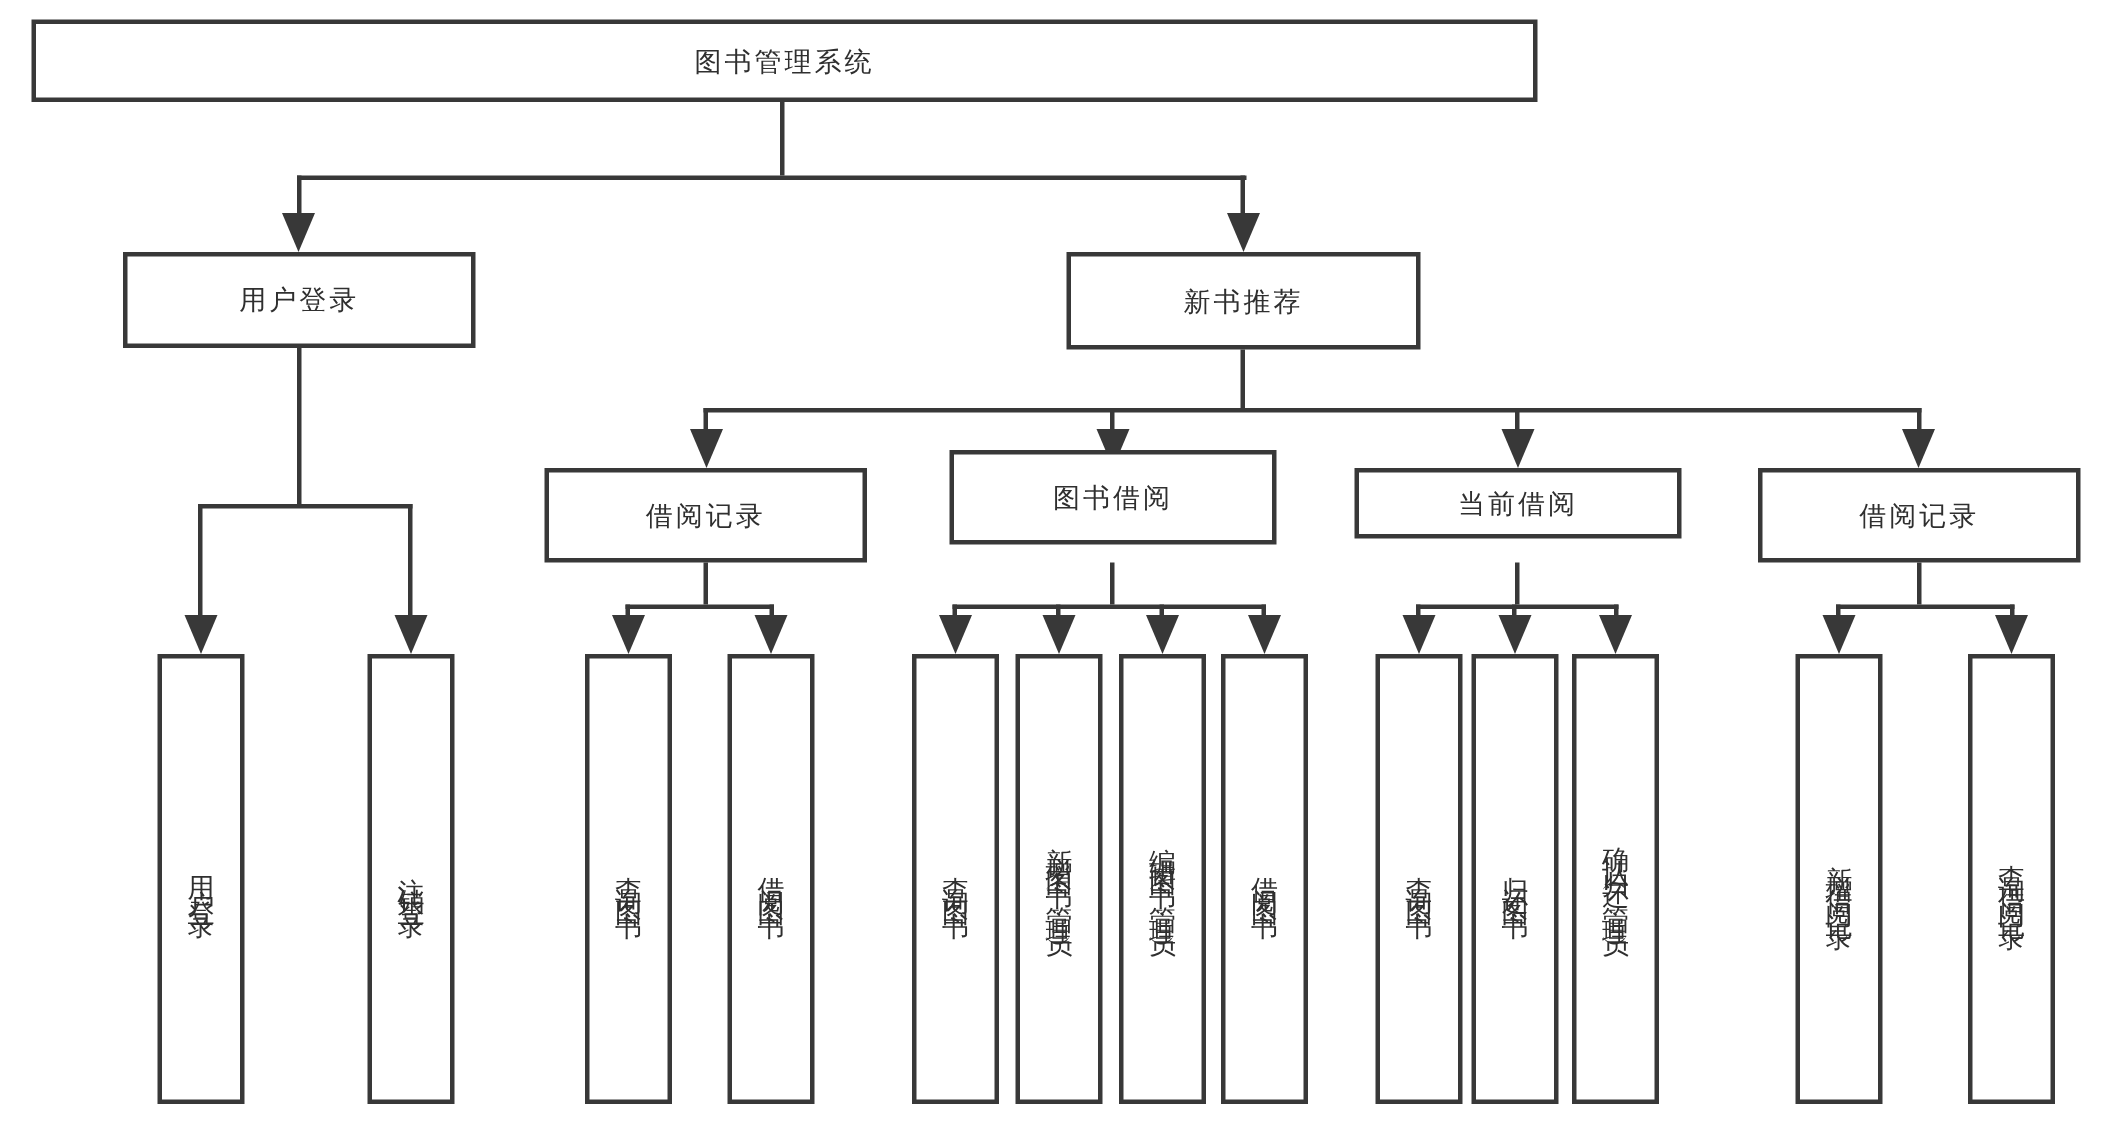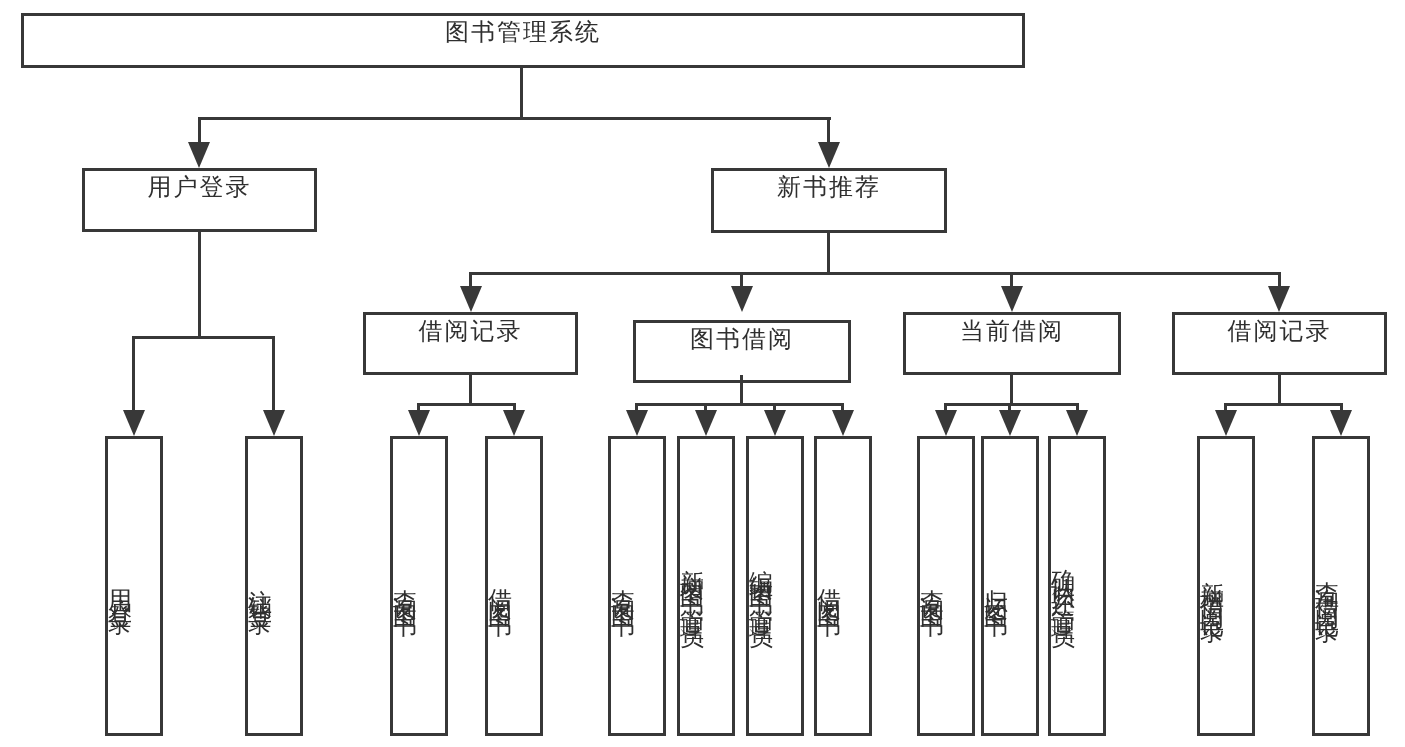--- a/index.html
+++ b/index.html
@@ -9,22 +9,22 @@
     background:#ffffff;
     font-family:"Liberation Sans", sans-serif;
     color:#2f2f2f;
     overflow:hidden;
   }
   .box{
     position:absolute;
     box-sizing:border-box;
     border:3px solid #383838;
     background:#ffffff;
-    display:flex;justify-content:center;
-    font-size:24px;
+    display:flex;align-items:center;justify-content:center;
+    font-size:18px;
     letter-spacing:2px;
     color:#2f2f2f;
   }
   .vbox{
     writing-mode:vertical-lr;
     text-orientation:mixed;
     letter-spacing:8px;
     line-height:1;
     text-align:center;
   }
@@ -82,24 +82,24 @@
   <div class="vline" style="left:740px;top:272px;width:3px;height:16px;"></div>
   <div class="arrow" style="left:731px;top:286px;"></div>
   <div class="vline" style="left:1010px;top:272px;width:3px;height:16px;"></div>
   <div class="arrow" style="left:1001px;top:286px;"></div>
   <div class="vline" style="left:1278px;top:272px;width:3px;height:16px;"></div>
   <div class="arrow" style="left:1268px;top:286px;"></div>
 
   <div class="box" style="left:363px;top:312px;width:215px;height:63px;">
     <span>借阅记录</span>
   </div>
-  <div class="box" style="left:633px;top:320px;width:218px;height:63px;">
+  <div class="box" style="left:633px;top:300px;width:218px;height:63px;">
     <span>图书借阅</span>
   </div>
-  <div class="box" style="left:903px;top:312px;width:218px;height:63px;">
+  <div class="box" style="left:903px;top:312px;width:218px;height:47px;">
     <span>当前借阅</span>
   </div>
   <div class="box" style="left:1172px;top:312px;width:215px;height:63px;">
     <span>借阅记录</span>
   </div>
 
   <div class="vline" style="left:469px;top:375px;width:3px;height:28px;"></div>
   <div class="hline" style="left:417px;top:403px;width:99px;height:3px;"></div>
   <div class="vline" style="left:417px;top:403px;width:3px;height:12px;"></div>
   <div class="arrow" style="left:408px;top:410px;"></div>

